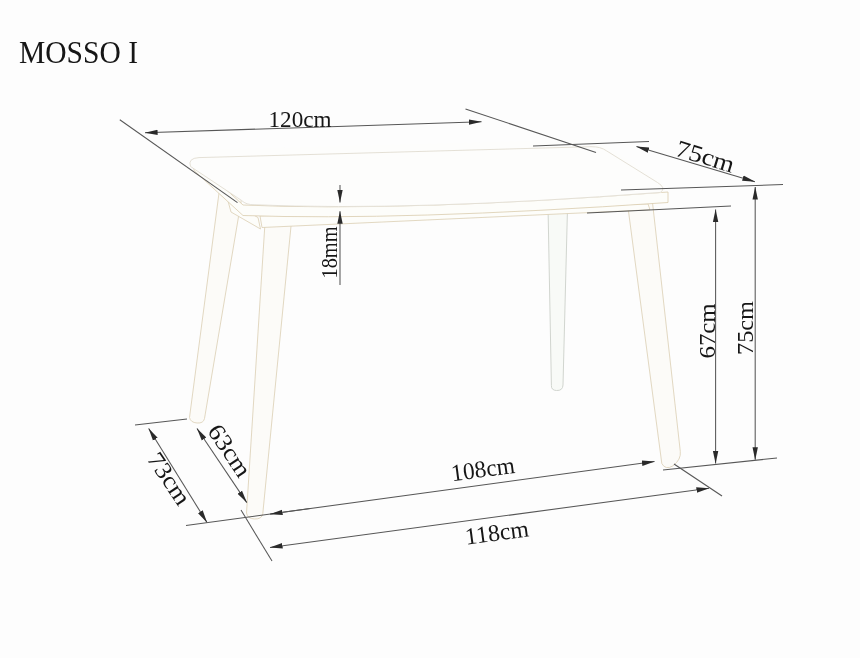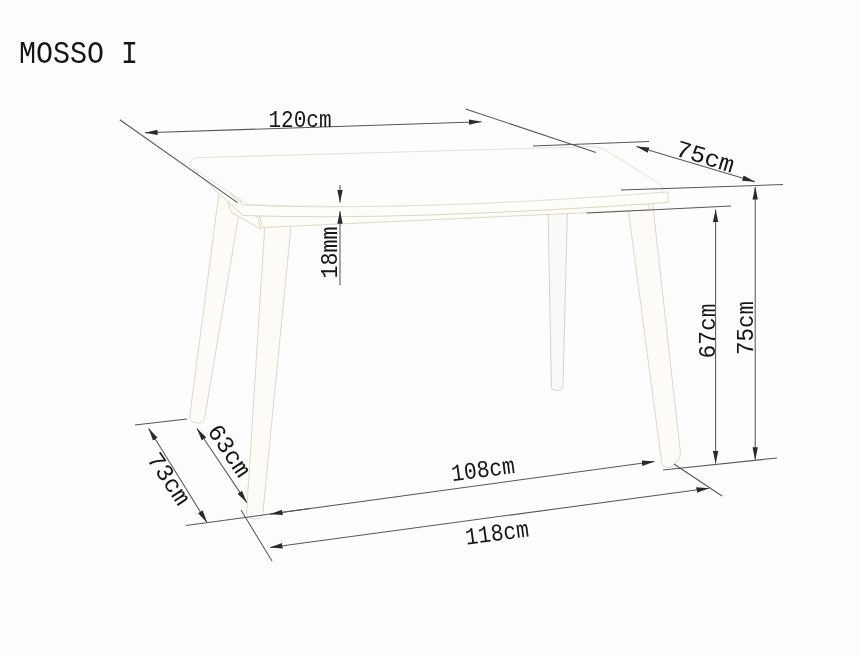--- a/index.html
+++ b/index.html
@@ -1,17 +1,17 @@
 <!DOCTYPE html>
 <html><head>
 <meta charset="utf-8">
 <style>
   html,body{margin:0;padding:0;background:#fdfdfd;}
   #stage{position:relative;width:860px;height:658px;overflow:hidden;
-         font-family:Liberation Mono, monospace;}
+         font-family:Liberation Serif, serif;}
   svg{display:block;}
   text{fill:#161616;}
 </style>
 </head>
 <body>
 <div id="stage">
 <svg width="860" height="658" viewBox="0 0 860 658">
   <defs>
     <marker id="ah" viewBox="0 0 13 7" refX="12.6" refY="3.5" markerWidth="13" markerHeight="7" markerUnits="userSpaceOnUse" orient="auto">
       <path d="M12.9,3.5 L0,0.8 L0,6.2 z" fill="#2a2a2a"></path>

